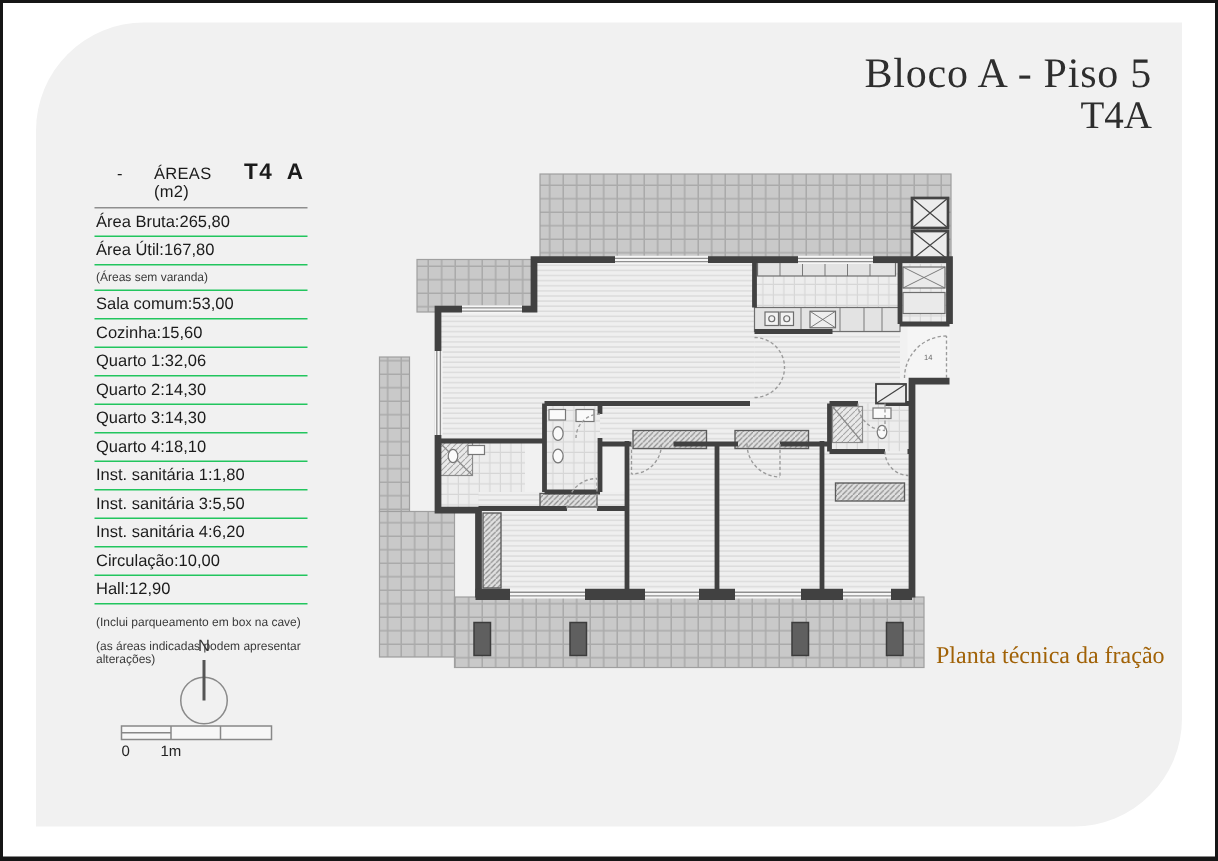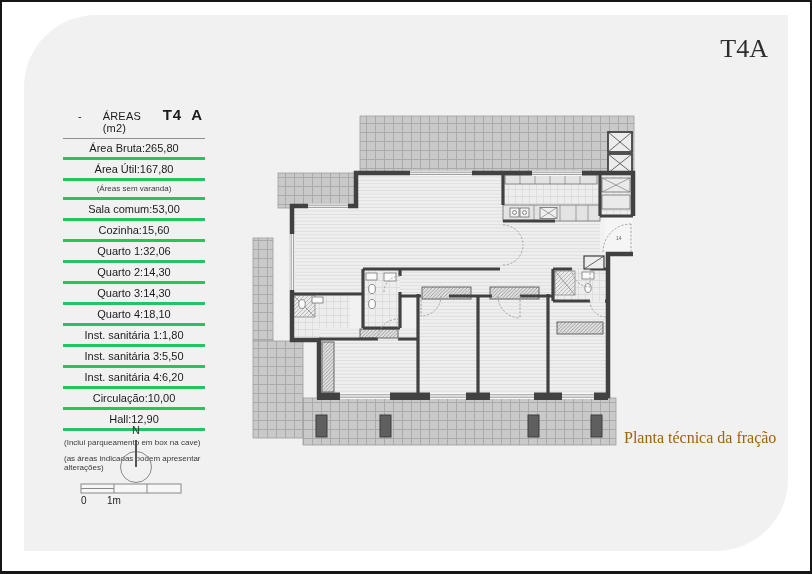--- a/index.html
+++ b/index.html
@@ -17,40 +17,41 @@
     font-family:"Liberation Serif",serif;color:#2e2e2e;line-height:1;}
   .title-main{font-size:28px;letter-spacing:.5px;}
   .title-sub{font-size:26px;margin-top:0;}
   
   .areas{position:absolute;left:63px;top:104px;width:142px;}
   .thead{display:flex;align-items:baseline;padding:2px 1px 4px 1px;border-bottom:1px solid #8f8f8f;}
   .thead .dash{font-size:11px;margin-left:14px;}
   .thead .ttl{font-size:11px;margin-left:21px;letter-spacing:.2px;}
   .thead .typ{font-size:15px;font-weight:700;margin-left:auto;letter-spacing:1px;}
   .thead .frac{font-size:15px;font-weight:700;margin-left:9px;margin-right:2px;}
-  .trow{display:flex;justify-content:center;align-items:baseline;
-    border-bottom:3px solid #22c55e;padding:3px 1px;font-size:11px;}
+  .trow{display:flex;justify-content:flex-start;align-items:baseline;
+    border-bottom:1px solid #22c55e;padding:3px 1px;font-size:11px;}
   .trow .tval{font-size:11px;}
   .trow.note{font-size:8px;color:#3a3a3a;padding:3px 1px 4px;}
   .footnote{font-size:8px;color:#3a3a3a;padding:7px 1px 0;}
   
   .plan-caption{position:absolute;left:624px;top:429px;
     font-family:"Liberation Serif",serif;font-size:16px;color:#a16207;}
   
   .compass{position:absolute;left:106px;top:422px;}
   .scalebar{position:absolute;left:80px;top:483px;}
   .floorplan{position:absolute;left:250px;top:106px;}
   svg text{font-family:"Liberation Sans",sans-serif;}
 </style>
 </head>
 <body>
 
 <div class="panel"></div>
 
 <div class="title-block">
+  <div class="title-main">Bloco A - Piso 5</div>
   <div class="title-sub">T4A</div>
 </div>
 
 <div class="areas">
   <div class="thead">
     <span class="dash">-</span>
     <span class="ttl">ÁREAS (m2)</span>
     <span class="typ">T4</span>
     <span class="frac">A</span>
   </div>

